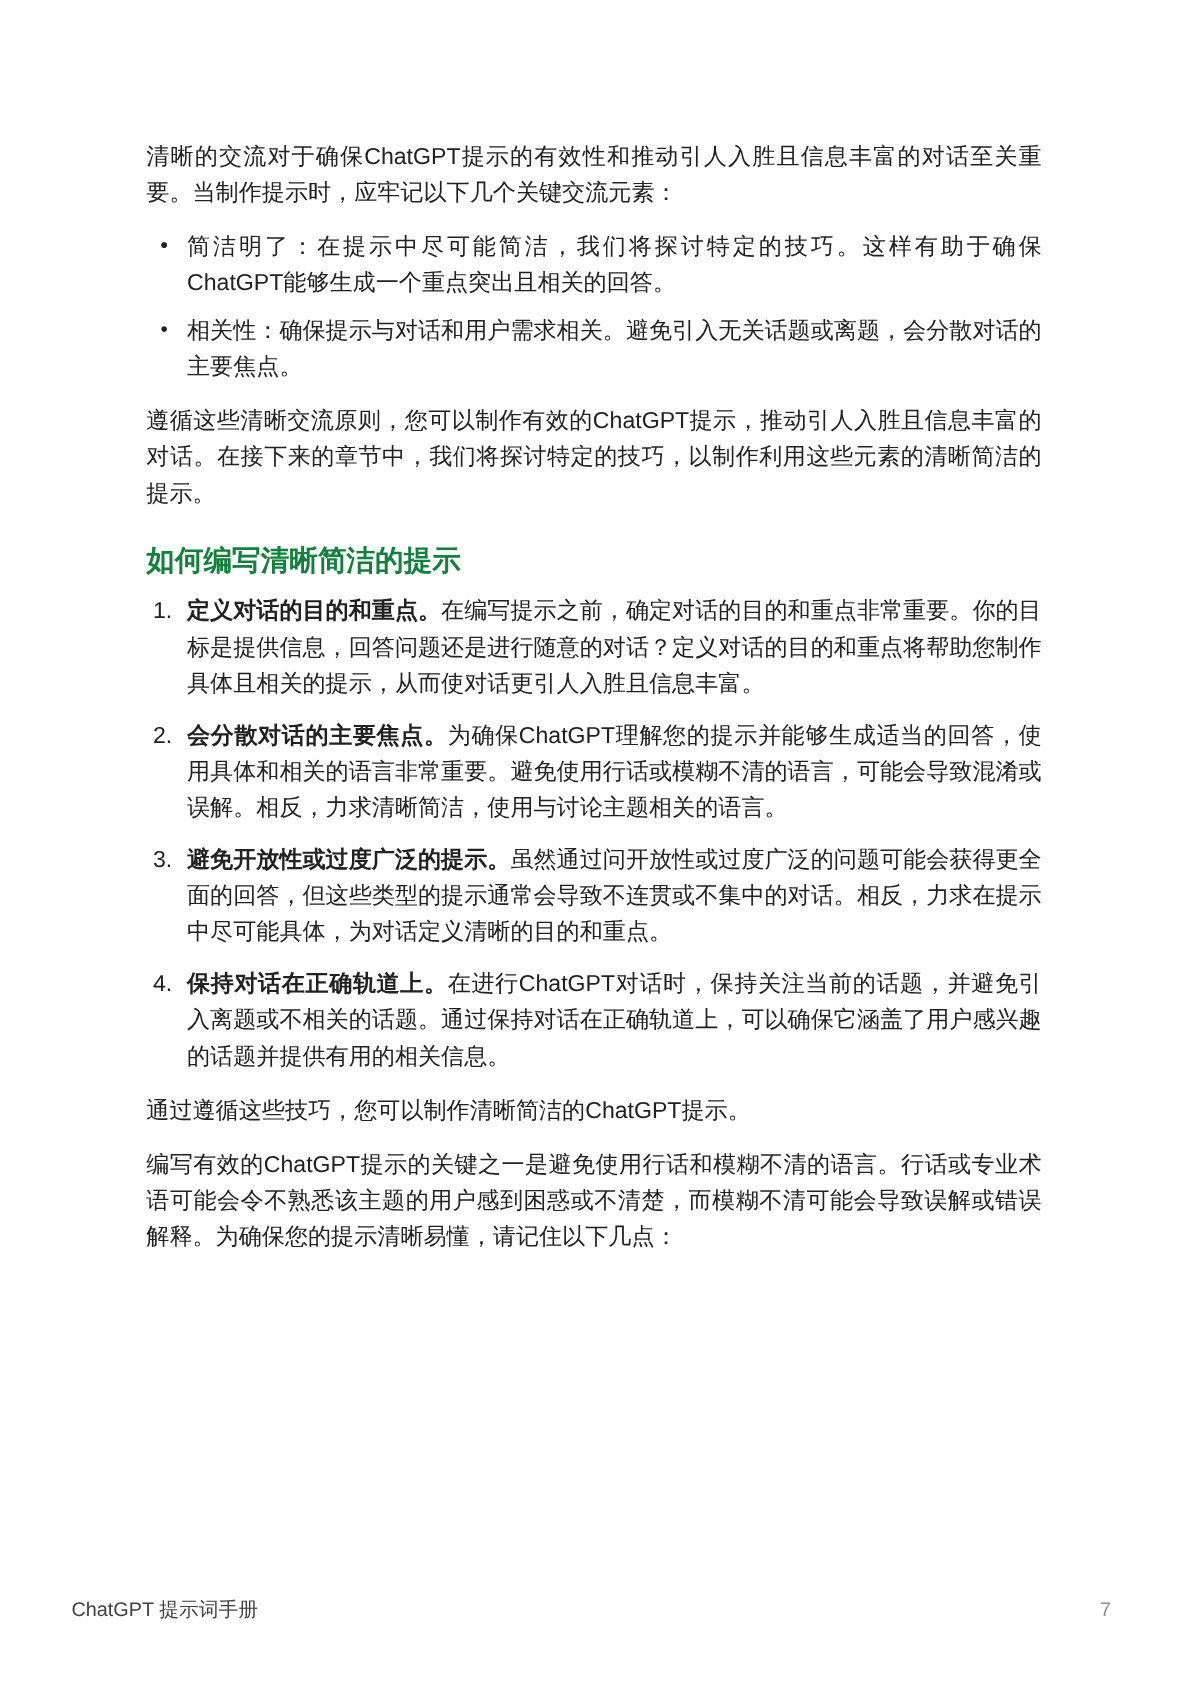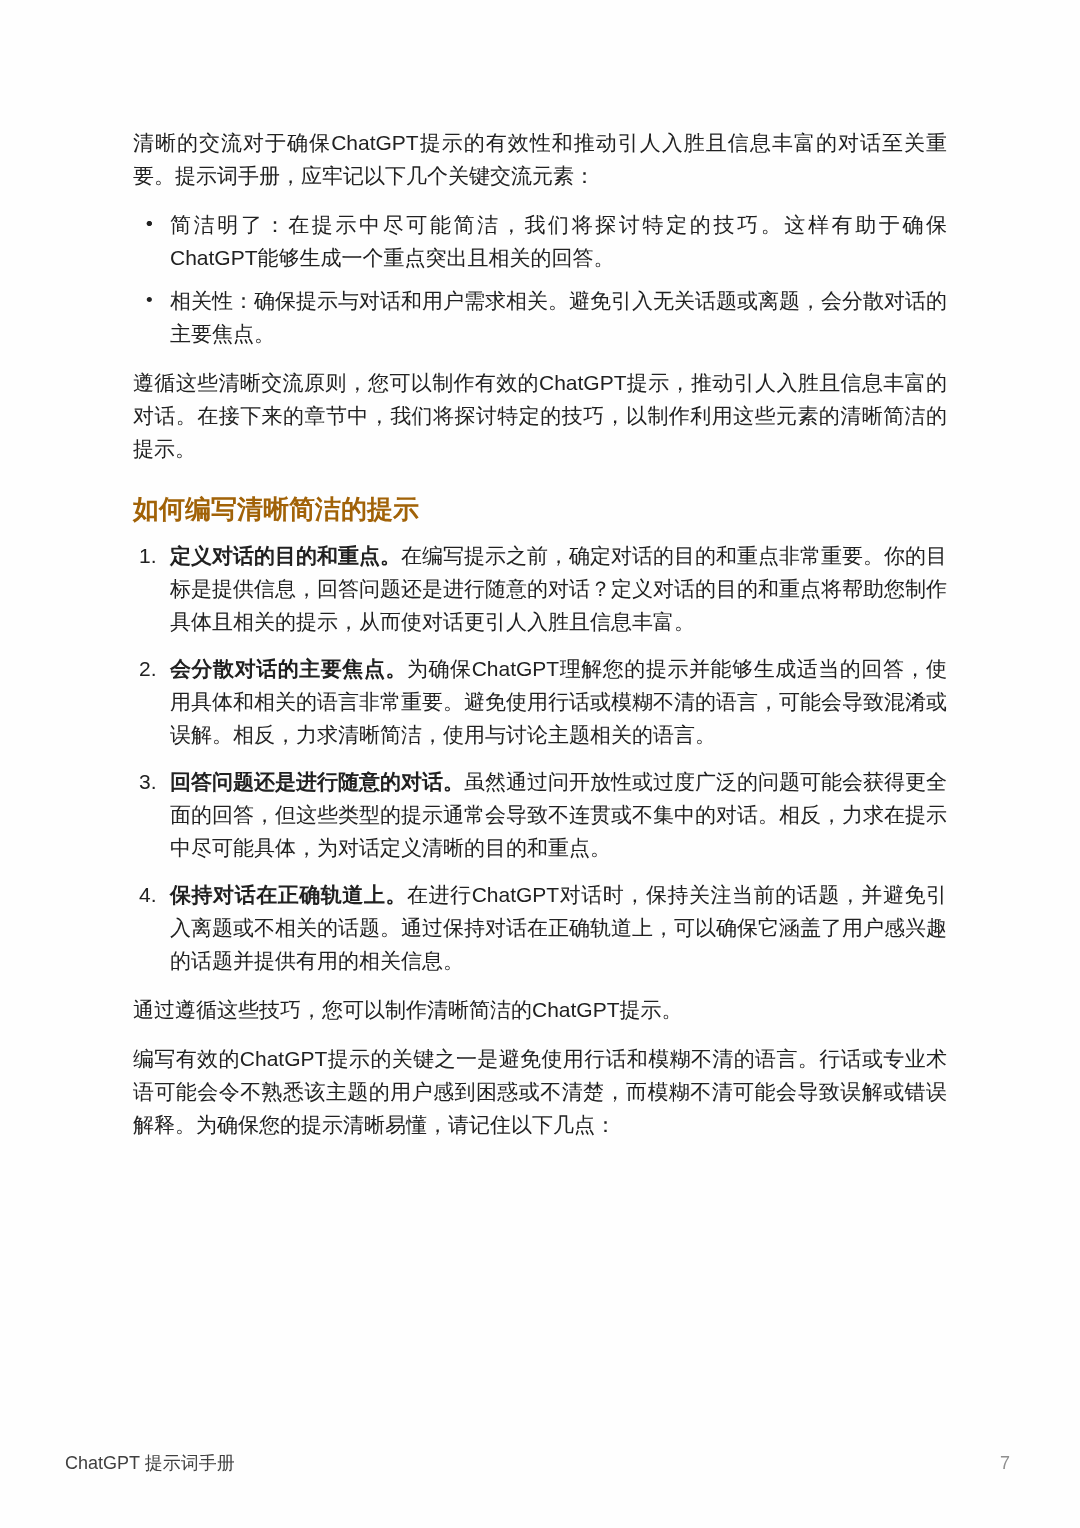--- a/index.html
+++ b/index.html
@@ -25,21 +25,21 @@
     line-height: 33px;
     text-align: justify;
   }
   .content p {
     margin: 0 0 16px 0;
   }
   h2.section-heading {
     font-size: 26px;
     line-height: 32px;
     font-weight: 700;
-    color: #a16207;
+    color: #15803d;
     margin: 28px 0 14px 0;
     text-align: left;
   }
   ul.bullet-list, ol.num-list {
     list-style: none;
     margin: 0 0 16px 0;
     padding: 0;
   }
   ul.bullet-list li {
     position: relative;
@@ -85,21 +85,21 @@
     right: 70px;
     color: #8f8f8f;
   }
 </style>
 </head>
 <body>
 
 <div class="page">
   <div class="content">
 
-    <p>清晰的交流对于确保ChatGPT提示的有效性和推动引人入胜且信息丰富的对话至关重要。提示词手册，应牢记以下几个关键交流元素：</p>
+    <p>清晰的交流对于确保ChatGPT提示的有效性和推动引人入胜且信息丰富的对话至关重要。当制作提示时，应牢记以下几个关键交流元素：</p>
 
     <ul class="bullet-list">
       <li>
         <span class="marker">•</span>
       </li>
       <li>
         <span class="marker">•</span>
         <span class="li-text">简洁明了：在提示中尽可能简洁，我们将探讨特定的技巧。这样有助于确保ChatGPT能够生成一个重点突出且相关的回答。</span>
       </li>
       <li>
@@ -117,21 +117,21 @@
       <li>
         <span class="num">1.</span>
         <span class="li-text"><span class="lead-bold">定义对话的目的和重点。</span><span>在编写提示之前，确定对话的目的和重点非常重要。你的目标是提供信息，回答问题还是进行随意的对话？定义对话的目的和重点将帮助您制作具体且相关的提示，从而使对话更引人入胜且信息丰富。</span></span>
       </li>
       <li>
         <span class="num">2.</span>
         <span class="li-text"><span class="lead-bold">会分散对话的主要焦点。</span><span>为确保ChatGPT理解您的提示并能够生成适当的回答，使用具体和相关的语言非常重要。避免使用行话或模糊不清的语言，可能会导致混淆或误解。相反，力求清晰简洁，使用与讨论主题相关的语言。</span></span>
       </li>
       <li>
         <span class="num">3.</span>
-        <span class="li-text"><span class="lead-bold">回答问题还是进行随意的对话。</span><span>虽然通过问开放性或过度广泛的问题可能会获得更全面的回答，但这些类型的提示通常会导致不连贯或不集中的对话。相反，力求在提示中尽可能具体，为对话定义清晰的目的和重点。</span></span>
+        <span class="li-text"><span class="lead-bold">避免开放性或过度广泛的提示。</span><span>虽然通过问开放性或过度广泛的问题可能会获得更全面的回答，但这些类型的提示通常会导致不连贯或不集中的对话。相反，力求在提示中尽可能具体，为对话定义清晰的目的和重点。</span></span>
       </li>
       <li>
         <span class="num">4.</span>
         <span class="li-text"><span class="lead-bold">保持对话在正确轨道上。</span><span>在进行ChatGPT对话时，保持关注当前的话题，并避免引入离题或不相关的话题。通过保持对话在正确轨道上，可以确保它涵盖了用户感兴趣的话题并提供有用的相关信息。</span></span>
       </li>
     </ol>
 
     <p>通过遵循这些技巧，您可以制作清晰简洁的ChatGPT提示。</p>
 
 

